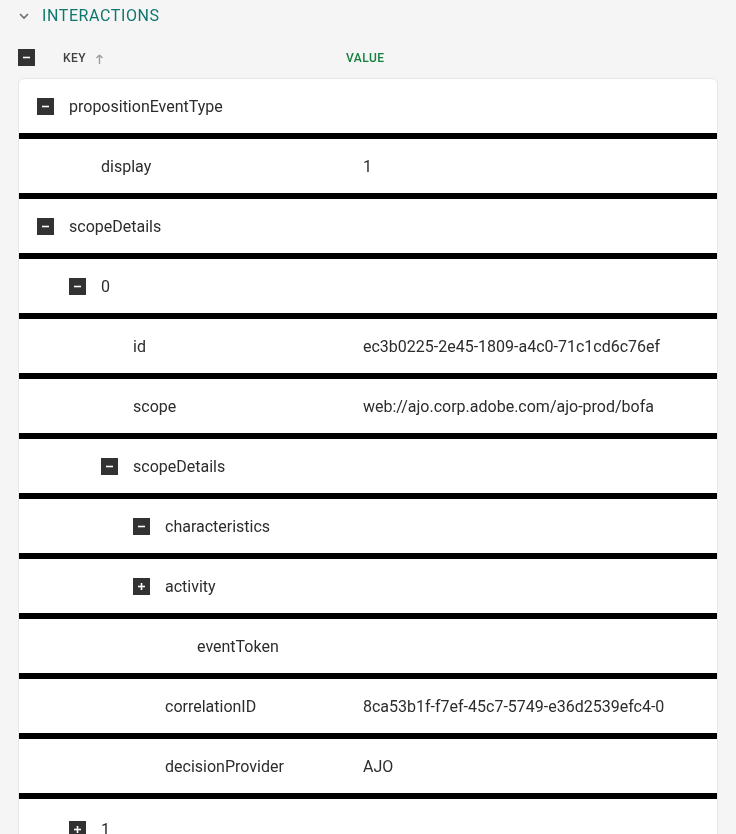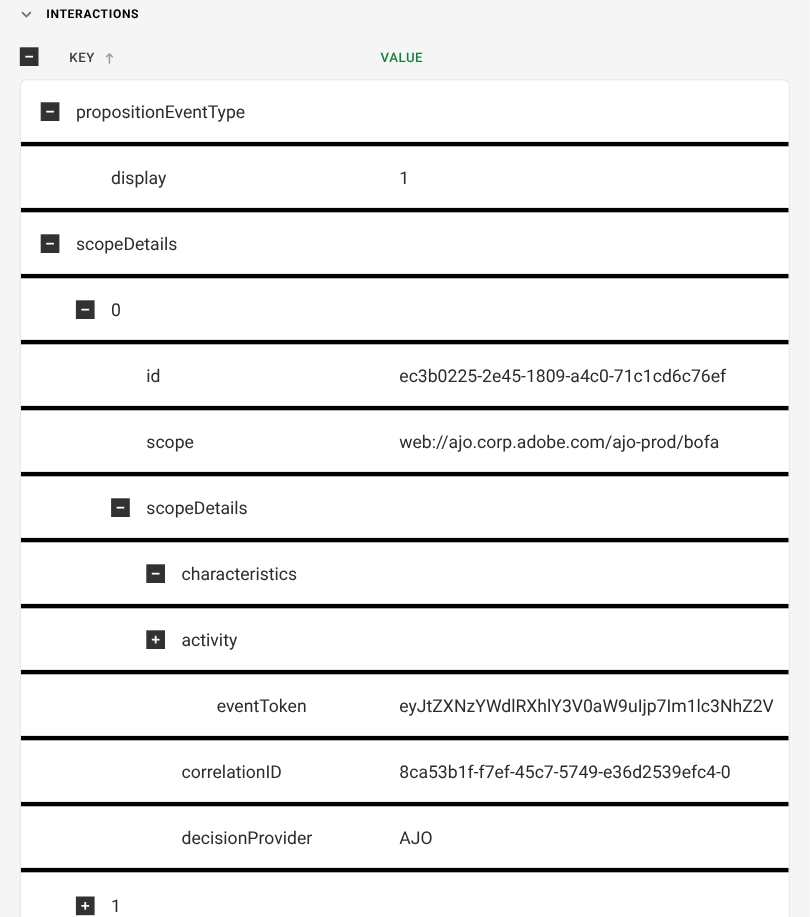--- a/index.html
+++ b/index.html
@@ -23,24 +23,24 @@
   }
   .chevron-down {
     width: 12px;
     height: 12px;
     display: inline-flex;
     align-items: center;
     justify-content: center;
     color: #6e6e6e;
   }
   .section-title {
-    font-size: 11px;
+    font-size: 16px;
     letter-spacing: 0.6px;
-    color: #000000;
-    font-weight: 700;
+    color: #0f766e;
+    font-weight: 400;
   }
   .table-wrap {
     padding: 0 18px 0 18px;
   }
   .header-row {
     display: flex;
     align-items: center;
     padding: 10px 0 12px 0;
   }
   .toggle-box {
@@ -79,21 +79,21 @@
   .tree {
     background: #fff;
     border: 1px solid #e6e6e6;
     border-radius: 6px;
     overflow: hidden;
   }
   .row {
     display: flex;
     align-items: center;
     min-height: 60px;
-    border-bottom: 4px solid #000000;
+    border-bottom: 6px solid #000000;
     padding: 0 0 0 18px;
   }
   .row:last-child { border-bottom: none; }
   .indent { width: 32px; flex-shrink:0; }
   .key {
     color: #2c2c2c;
     font-size: 16px;
     flex: 0 0 auto;
   }
   .key-wrap {
@@ -265,21 +265,20 @@
         </div>
         <div class="row">
           <div class="key-wrap">
             <span class="indent"></span>
             <span class="indent"></span>
             <span class="indent"></span>
             <span class="indent"></span>
             <span class="toggle-slot"></span>
             <span class="key">eventToken</span>
           </div>
-          <span class="value">eyJtZXNzYWdlRXhlY3V0aW9uIjp7Im1lc3NhZ2V</span>
         </div>
         <div class="row">
           <div class="key-wrap">
             <span class="indent"></span>
             <span class="indent"></span>
             <span class="indent"></span>
             <span class="toggle-slot"></span>
             <span class="key">correlationID</span>
           </div>
           <span class="value">8ca53b1f-f7ef-45c7-5749-e36d2539efc4-0</span>

